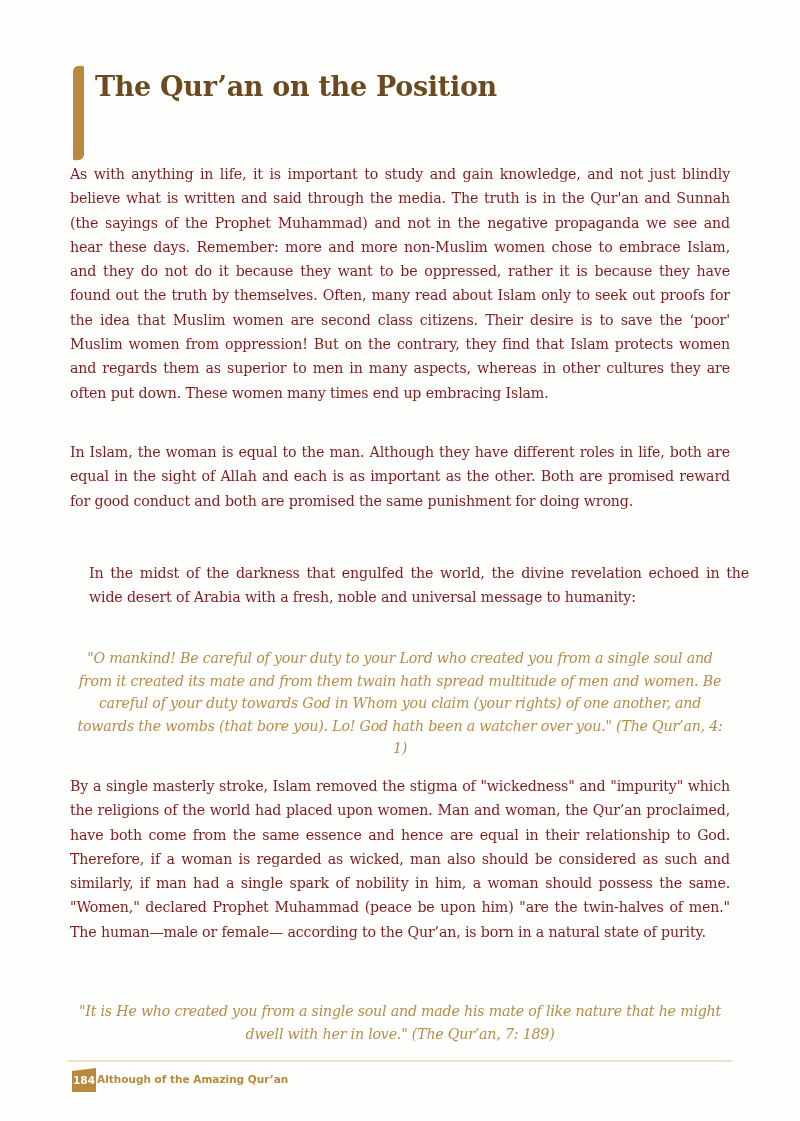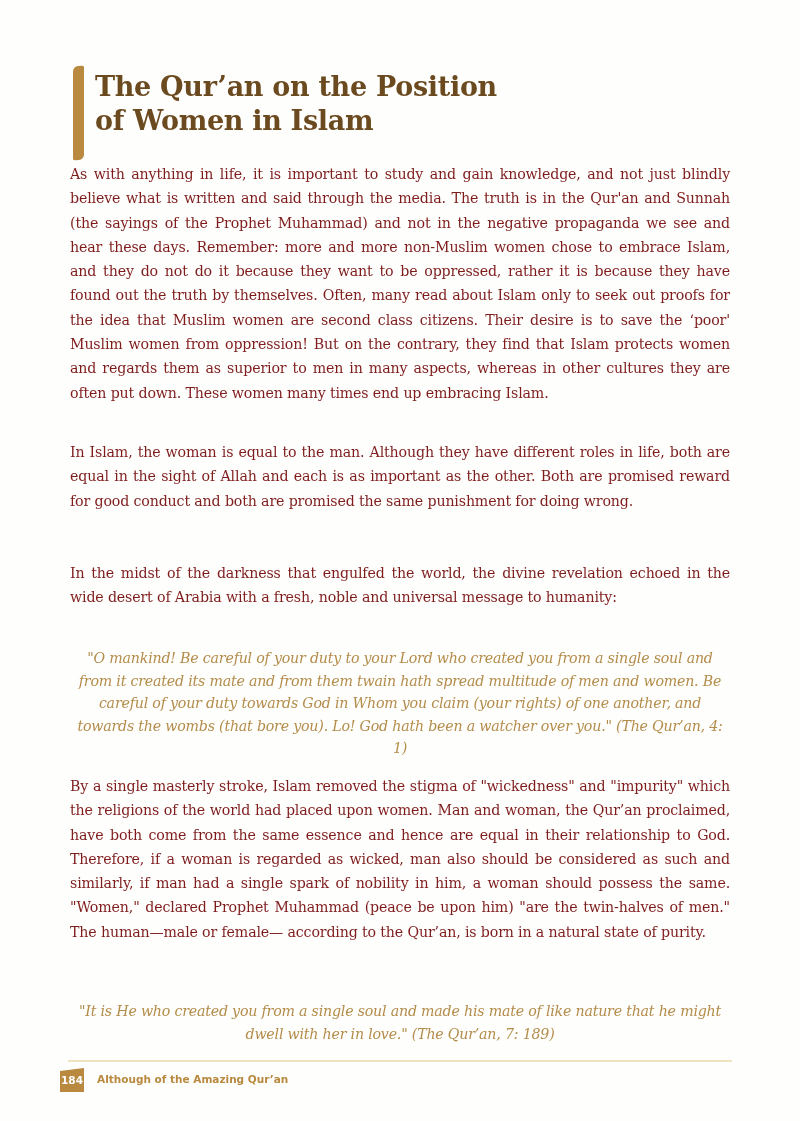--- a/index.html
+++ b/index.html
@@ -22,43 +22,42 @@
     }
     .quote {
       position: absolute; left: 70px; width: 660px; margin: 0;
       font-family: "DejaVu Serif", serif; font-style: italic; font-size: 14.2px; line-height: 22.5px;
       color: #b48c4a; text-align: center; letter-spacing: -0.2px;
     }
     .footer-rule {
       position: absolute; left: 68px; top: 1060px; width: 664px; height: 2px; background: #efe2c0;
     }
     .page-num {
-      position: absolute; left: 60px; top: 1068px; width: 24px; height: 24px;
+      position: absolute; left: 72px; top: 1068px; width: 24px; height: 24px;
       background: #b8893e; color: #ffffff;
       font-family: "DejaVu Sans", sans-serif; font-weight: bold; font-size: 10.5px; line-height: 24px;
       text-align: center; clip-path: polygon(0 12%, 100% 0, 100% 100%, 0 100%);
     }
     .footer-title {
       position: absolute; left: 97px; top: 1073px;
       font-family: "DejaVu Sans", sans-serif; font-weight: bold; font-size: 10.5px; color: #b8893e;
     }
   </style>
 </head>
 <body>
 
 <div class="page">
   <div class="title-bar"></div>
   <h1 class="title">
     <span>The Qur’an on the Position</span><br>
-    <span>of Women in Islam</span>
   </h1>
 
   <p class="body" style="top:162px;">As with anything in life, it is important to study and gain knowledge, and not just blindly believe what is written and said through the media. The truth is in the Qur'an and Sunnah (the sayings of the Prophet Muhammad) and not in the negative propaganda we see and hear these days. Remember: more and more non-Muslim women chose to embrace Islam, and they do not do it because they want to be oppressed, rather it is because they have found out the truth by themselves. Often, many read about Islam only to seek out proofs for the idea that Muslim women are second class citizens. Their desire is to save the ‘poor' Muslim women from oppression! But on the contrary, they find that Islam protects women and regards them as superior to men in many aspects, whereas in other cultures they are often put down. These women many times end up embracing Islam.</p>
   <p class="body" style="top:440px;">In Islam, the woman is equal to the man. Although they have different roles in life, both are equal in the sight of Allah and each is as important as the other. Both are promised reward for good conduct and both are promised the same punishment for doing wrong.</p>
-  <p class="body" style="top:561px;">In the midst of the darkness that engulfed the world, the divine revelation echoed in the wide desert of Arabia with a fresh, noble and universal message to humanity:</p>
+  <p class="body" style="top:561px;margin-left:19px;">In the midst of the darkness that engulfed the world, the divine revelation echoed in the wide desert of Arabia with a fresh, noble and universal message to humanity:</p>
   <p class="quote" style="top:647px;">"O mankind! Be careful of your duty to your Lord who created you from a single soul and from it created its mate and from them twain hath spread multitude of men and women. Be careful of your duty towards God in Whom you claim (your rights) of one another, and towards the wombs (that bore you). Lo! God hath been a watcher over you." (The Qur’an, 4: 1)</p>
   <p class="body" style="top:774px;">By a single masterly stroke, Islam removed the stigma of "wickedness" and "impurity" which the religions of the world had placed upon women. Man and woman, the Qur’an proclaimed, have both come from the same essence and hence are equal in their relationship to God.  Therefore, if a woman is regarded as wicked, man also should be considered as such and similarly, if man had a single spark of nobility in him, a woman should possess the same. "Women," declared Prophet Muhammad (peace be upon him) "are the twin-halves of men." The human—male or female— according to the Qur’an, is born in a natural state of purity.</p>
   <p class="quote" style="top:1000px;">"It is He who created you from a single soul and made his mate of like nature that he might dwell with her in love." (The Qur’an, 7: 189)</p>
 
   <div class="footer-rule"></div>
   <div class="page-num">184</div>
   <div class="footer-title">Although of the Amazing Qur’an</div>
 </div>
 
 </body></html>

